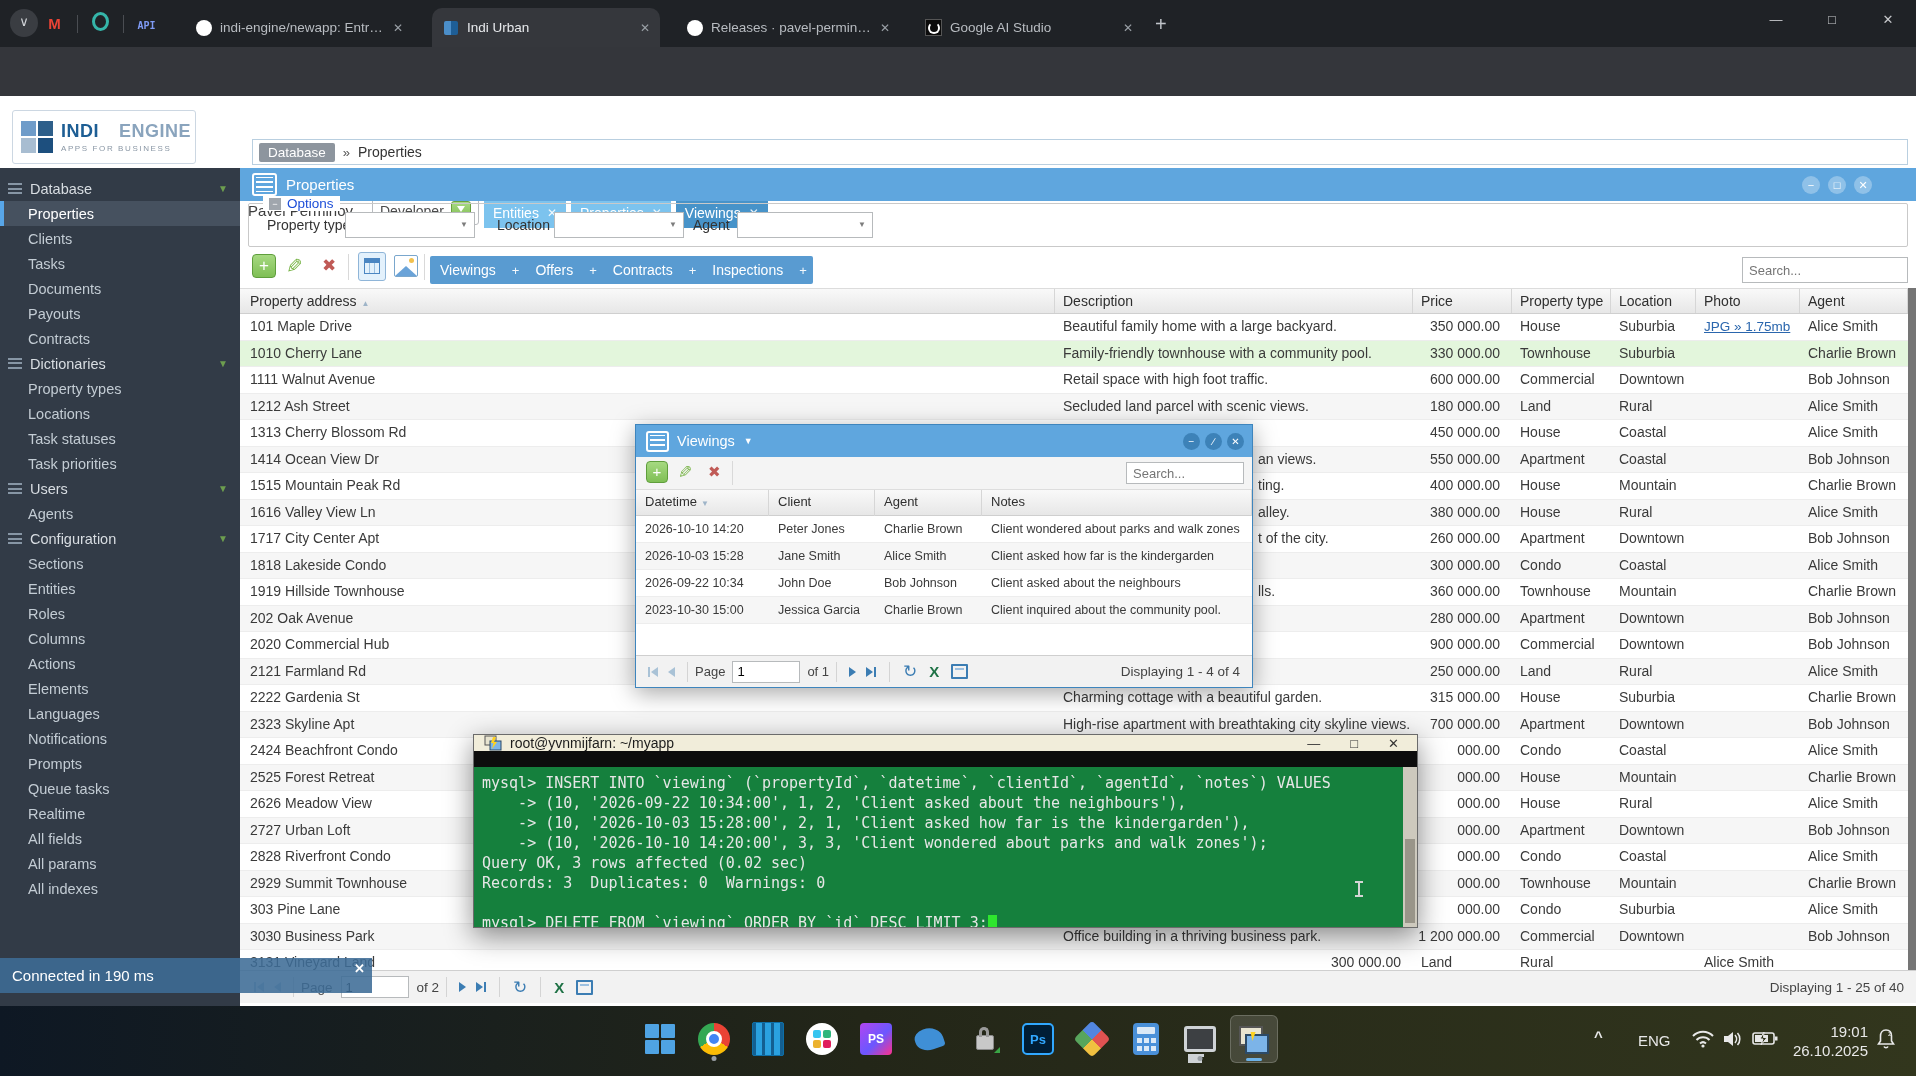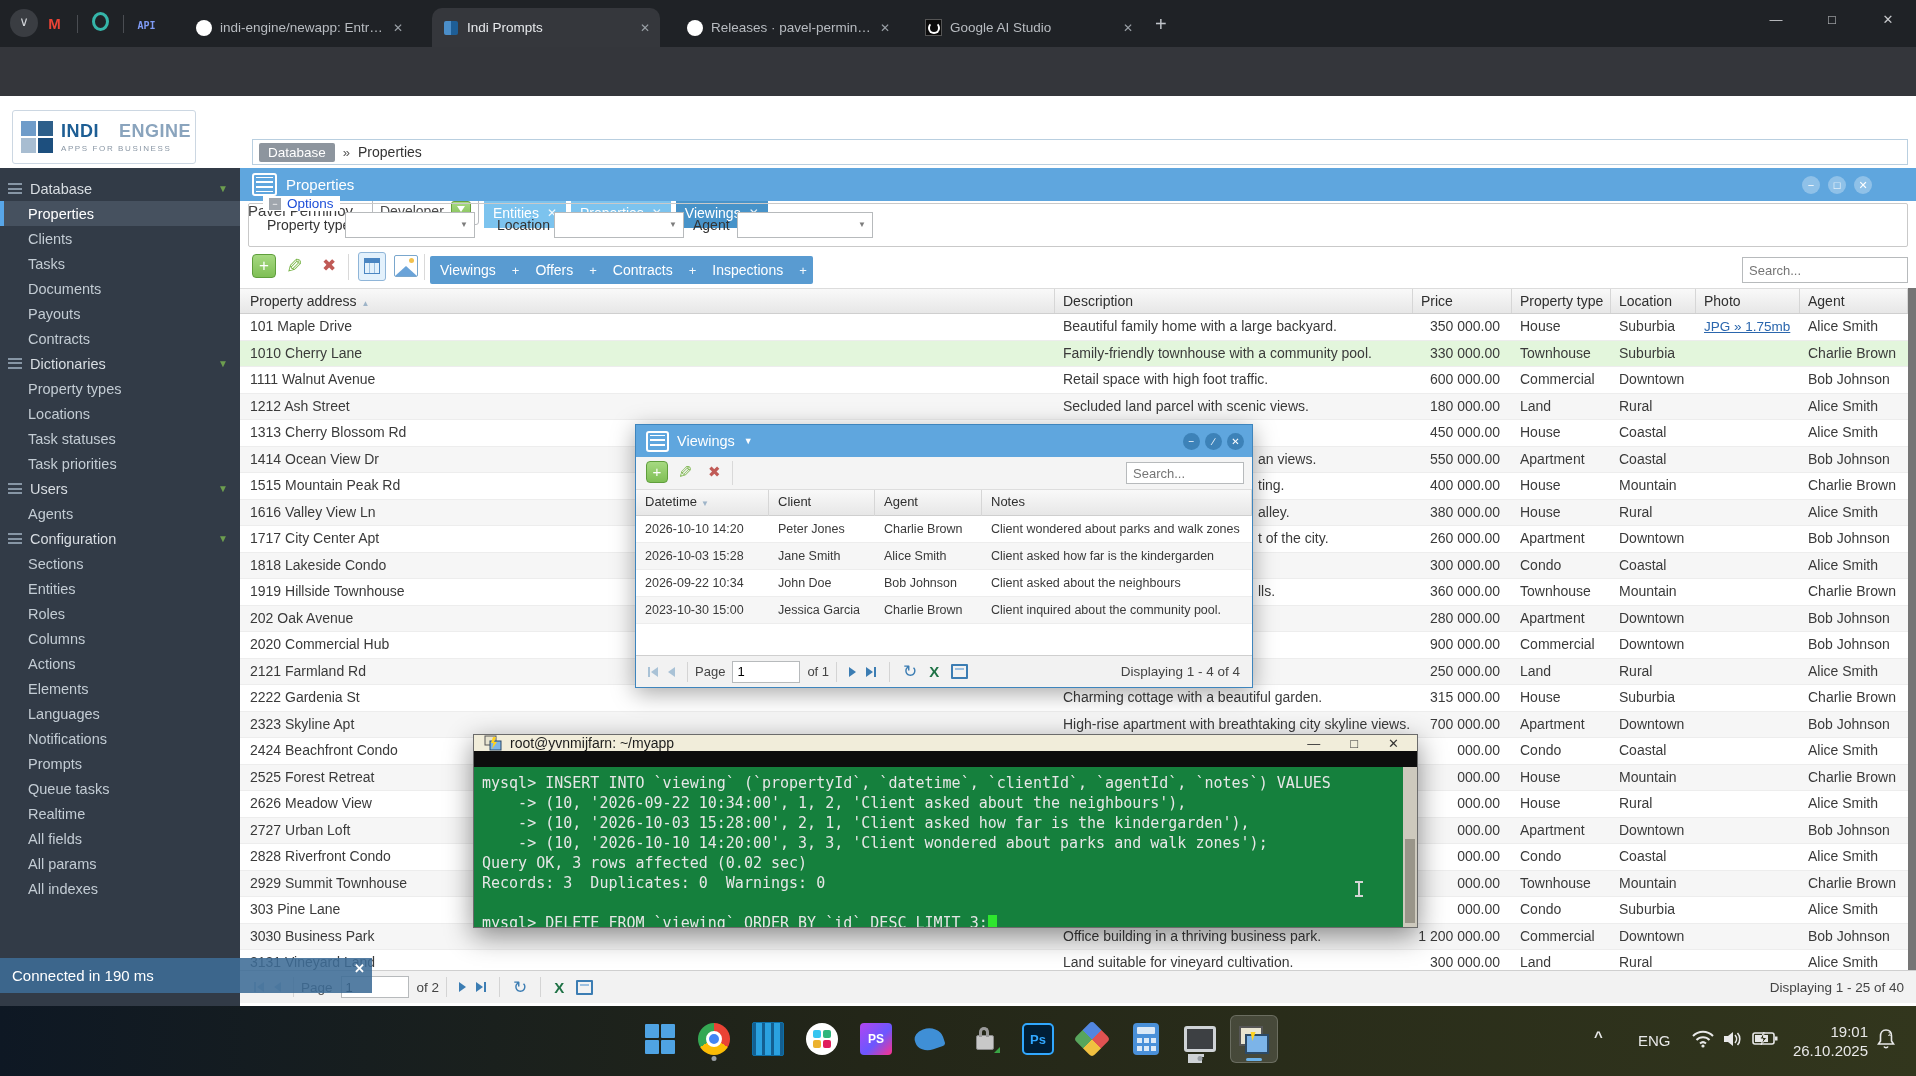--- a/index.html
+++ b/index.html
@@ -254,21 +254,21 @@
           <span class="fav">
             <span class="fav-github"></span>
           </span>
           <span class="ttl">indi-engine/newapp: Entry poin</span>
           <span class="tclose">✕</span>
         </div>
         <div class="tab active" style="left: 432px; width: 228px;">
           <span class="fav">
             <span class="fav-indi"></span>
           </span>
-          <span class="ttl">Indi Prompts</span>
+          <span class="ttl">Indi Urban</span>
           <span class="tclose">✕</span>
         </div>
         <div class="tab" style="left: 676px; width: 224px;">
           <span class="fav">
             <span class="fav-github"></span>
           </span>
           <span class="ttl">Releases · pavel-perminov/mya</span>
           <span class="tclose">✕</span>
         </div>
         <div class="tab" style="left: 915px; width: 228px;">
@@ -665,21 +665,20 @@
         <div class="address">3030 Business Park</div>
         <div class="desc">Office building in a thriving business park.</div>
         <div class="price">1 200 000.00</div>
         <div class="type">Commercial</div>
         <div class="loc">Downtown</div>
         <div class="photo"></div>
         <div class="agent">Bob Johnson</div>
       </div>
       <div class="g-row">
         <div class="address">3131 Vineyard Land</div>
-        <div class="desc">Land suitable for vineyard cultivation.</div>
         <div class="price">300 000.00</div>
         <div class="type">Land</div>
         <div class="loc">Rural</div>
         <div class="photo"></div>
         <div class="agent">Alice Smith</div>
       </div>
     </div>
   <div class="vstrip"></div>
 
   <div class="bbar">

